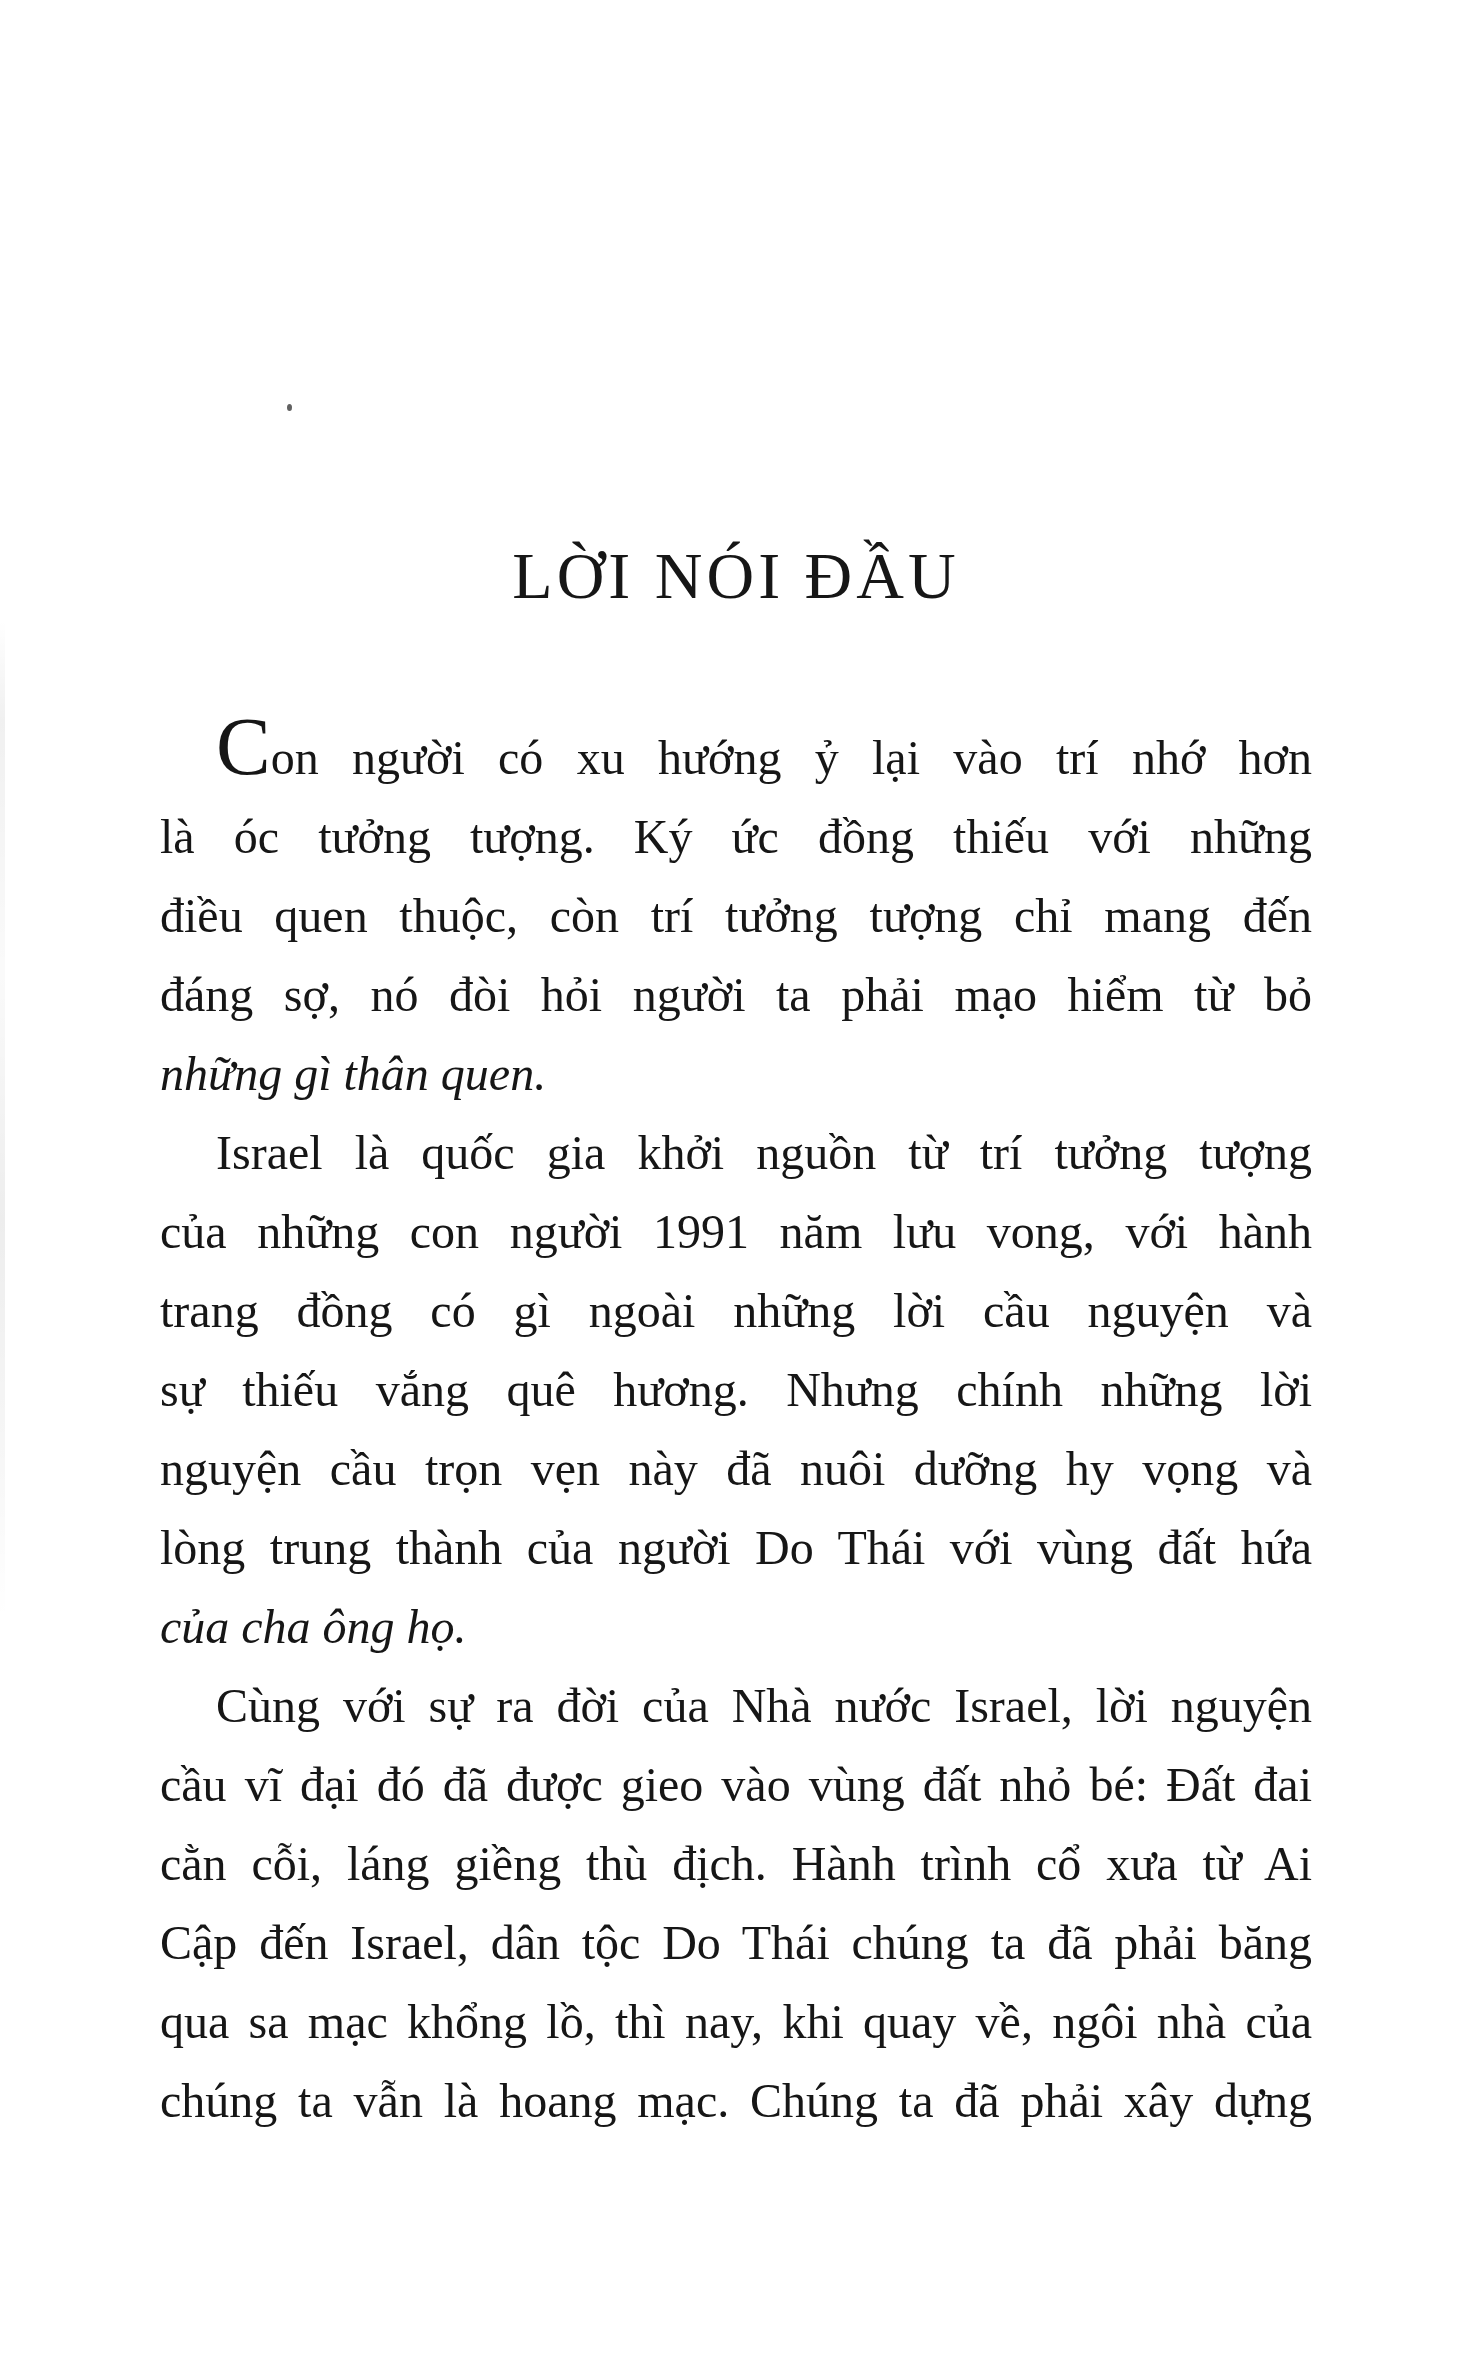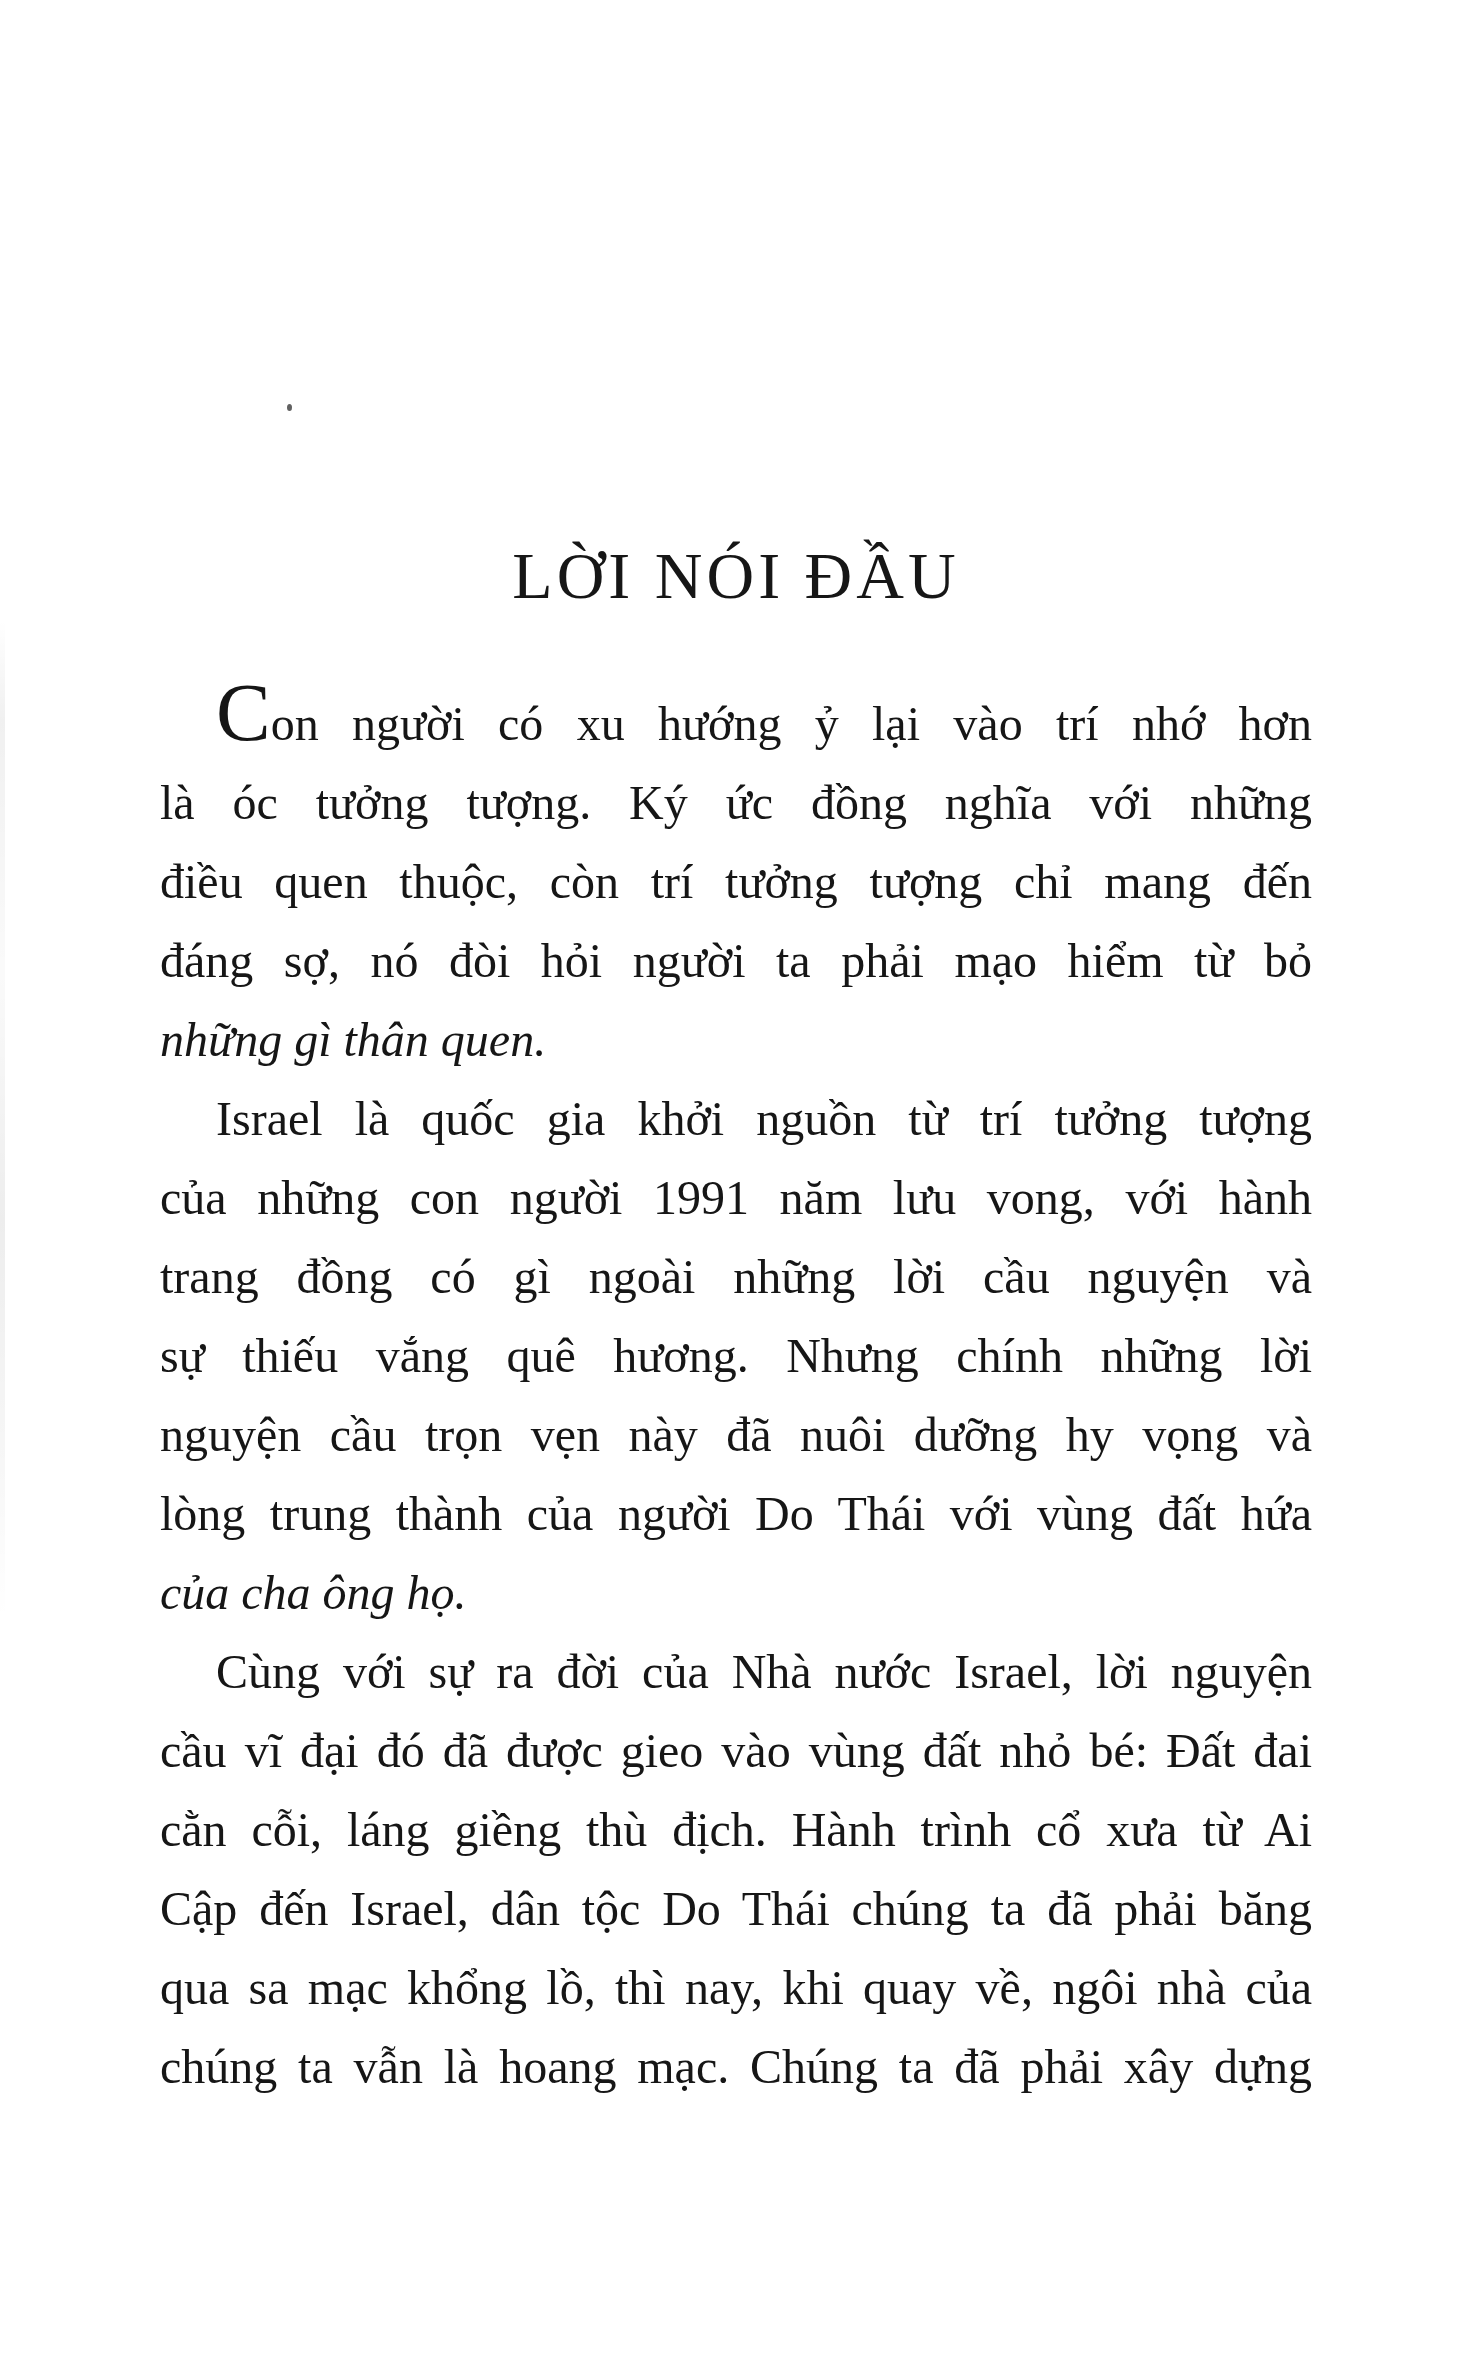--- a/index.html
+++ b/index.html
@@ -53,21 +53,21 @@
     text-align: center;
     font-size: 66px;
     line-height: 80px;
     letter-spacing: 4px;
     font-weight: normal;
     white-space: nowrap;
   }
   .body-text {
     position: absolute;
     left: 160px;
-    top: 684px;
+    top: 718px;
     width: 1152px;
     font-size: 48px;
     line-height: 79px;
   }
   .paragraph {
     margin: 0;
   }
   .line {
     text-align: justify;
     text-align-last: justify;
@@ -94,21 +94,21 @@
 
 <div class="page">
   <div class="scan-edge"></div>
   <div class="speck"></div>
 
   <h1 class="page-title">LỜI NÓI ĐẦU</h1>
 
   <div class="body-text">
       <div class="paragraph">
         <div class="line first"><span class="initial">C</span>on người có xu hướng ỷ lại vào trí nhớ hơn</div>
-        <div class="line">là óc tưởng tượng. Ký ức đồng nghĩa với những</div>
+        <div class="line">là óc tưởng tượng. Ký ức đồng thiếu với những</div>
         <div class="line">điều quen thuộc, còn trí tưởng tượng chỉ mang đến</div>
         <div class="line">đáng sợ, nó đòi hỏi người ta phải mạo hiểm từ bỏ</div>
         <div class="line last">những gì thân quen.</div>
       </div>
       <div class="paragraph">
         <div class="line first">Israel là quốc gia khởi nguồn từ trí tưởng tượng</div>
         <div class="line">của những con người 1991 năm lưu vong, với hành</div>
         <div class="line">trang đồng có gì ngoài những lời cầu nguyện và</div>
         <div class="line">sự thiếu vắng quê hương. Nhưng chính những lời</div>
         <div class="line">nguyện cầu trọn vẹn này đã nuôi dưỡng hy vọng và</div>

